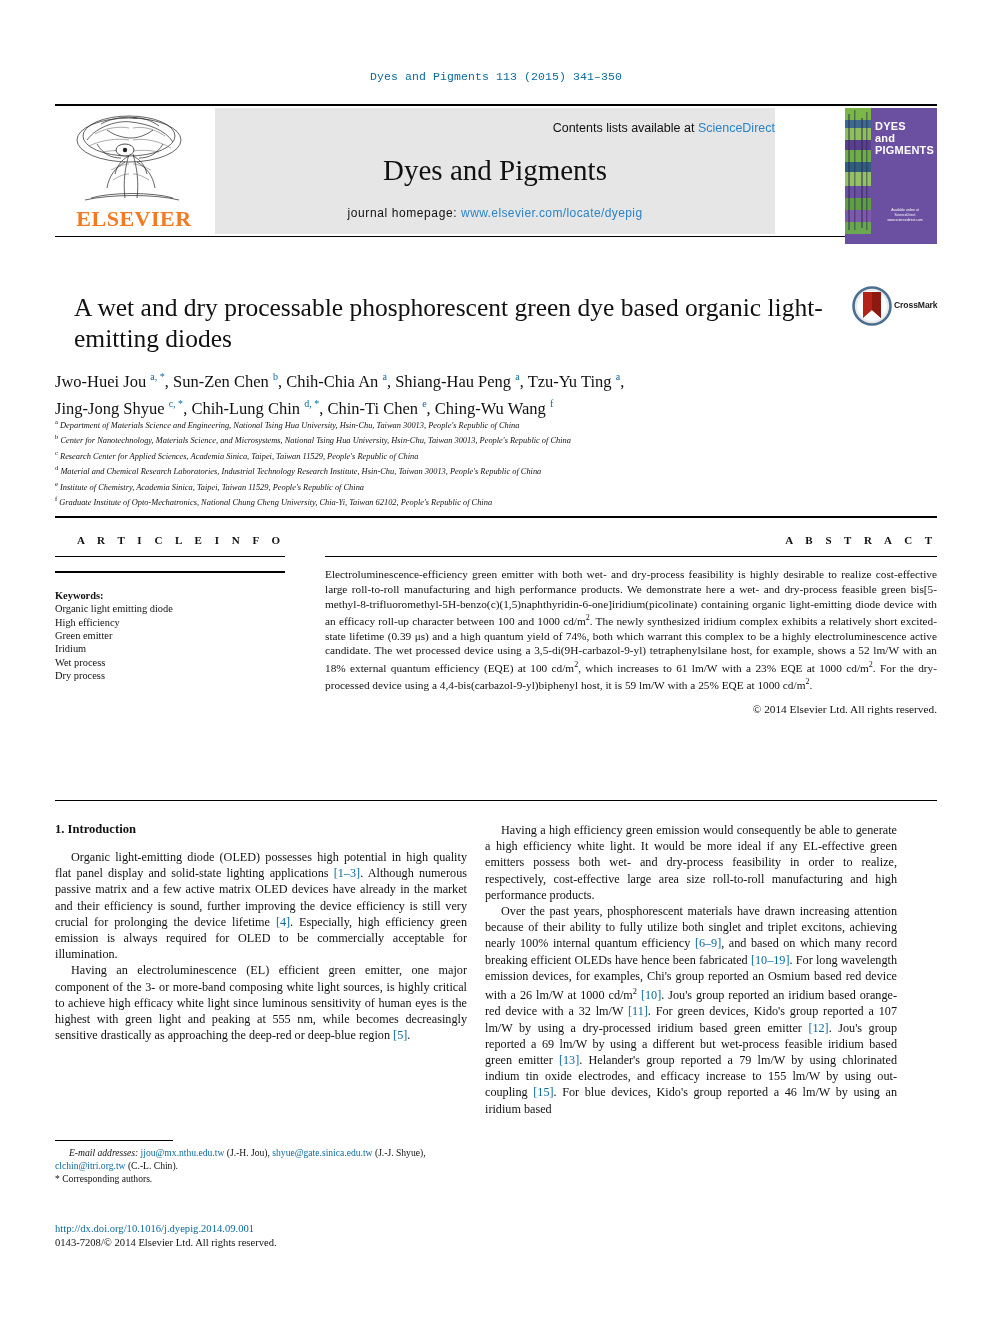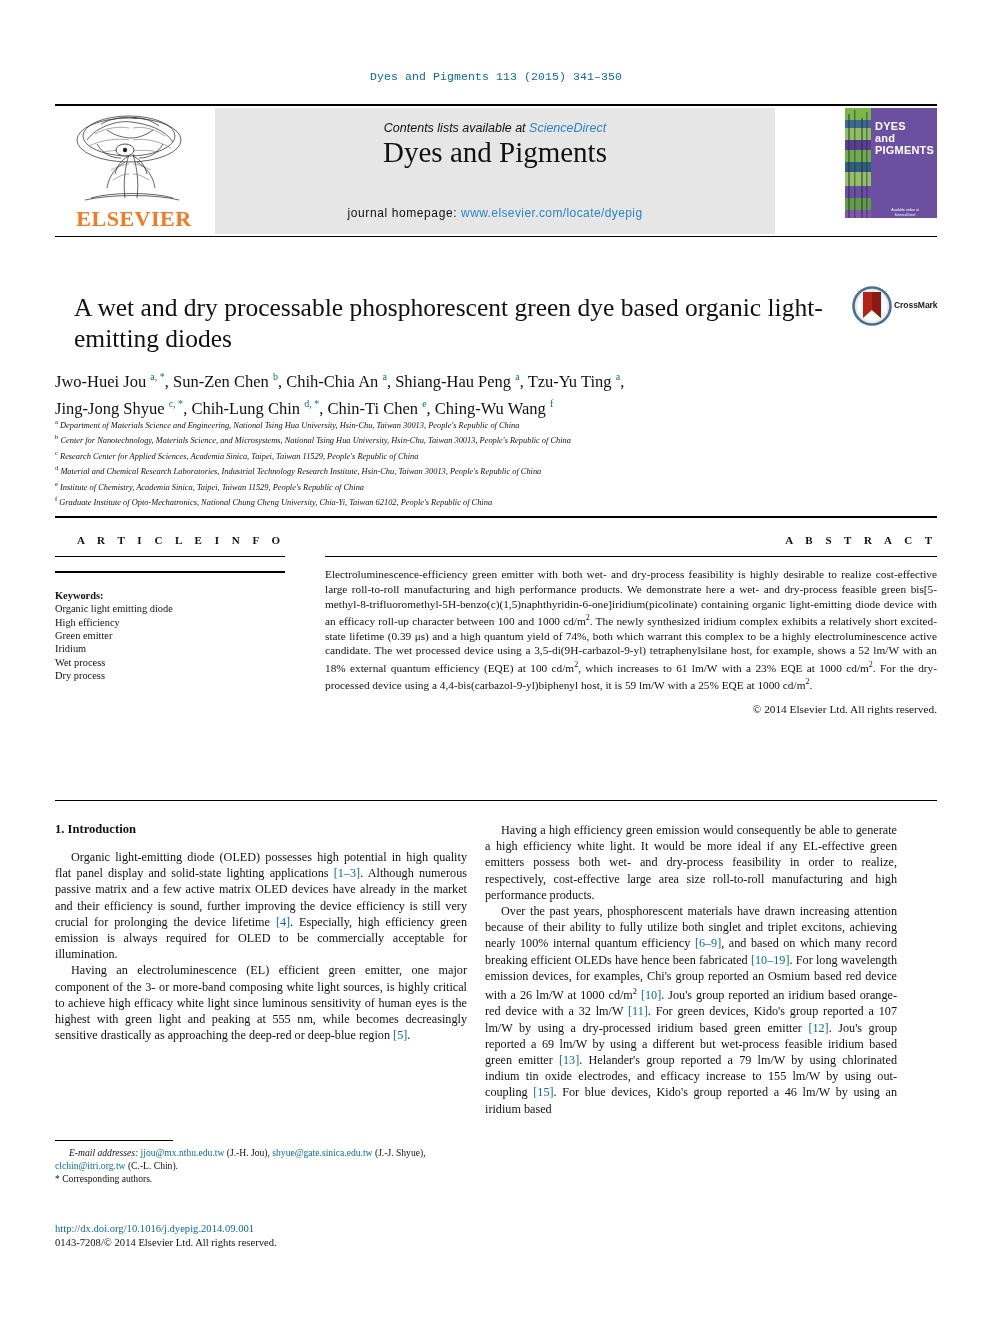--- a/index.html
+++ b/index.html
@@ -13,30 +13,30 @@
   .rule-top{left:55px;top:104px;width:882px;height:2.4px;}
   .rule-bot{left:55px;top:236px;width:882px;height:1px;}
 
   .masthead{position:absolute;left:55px;top:108px;width:882px;height:126px;}
   .els-logo{position:absolute;left:0;top:0;width:158px;height:126px;}
   .tree{position:absolute;left:12px;top:2px;width:130px;height:96px;overflow:hidden;}
   .tree svg{display:block;}
   .els-word{position:absolute;left:4px;top:98px;width:150px;text-align:center;
     font-family:"Liberation Serif",serif;font-size:22px;letter-spacing:.5px;color:#F47920;font-weight:700;}
   .grey{position:absolute;left:160px;top:0;width:560px;height:126px;background:#e6e6e6;}
-  .contents{position:absolute;top:13px;left:0;width:560px;text-align:center;font-size:12.5px;
-    font-family:"Liberation Sans",sans-serif;color:#111;font-style:italic;}
+  .contents{position:absolute;top:13px;left:0;width:560px;text-align:right;font-size:12.5px;
+    font-family:"Liberation Sans",sans-serif;color:#111;}
   .contents .sd{color:#2a84c8;}
-  .jtitle{position:absolute;top:28px;left:0;width:560px;text-align:center;
+  .jtitle{position:absolute;top:46px;left:0;width:560px;text-align:center;
     font-family:"Liberation Serif",serif;font-size:29px;color:#111;}
   .jhome{position:absolute;top:98px;left:0;width:560px;text-align:center;font-size:12px;
     font-family:"Liberation Sans",sans-serif;color:#111;letter-spacing:.6px;}
   .jhome .lnk{color:#2a84c8;letter-spacing:.4px;}
 
-  .cover{position:absolute;left:790px;top:0;width:92px;height:110px;background:#6b4fa0;overflow:hidden;}
+  .cover{position:absolute;left:790px;top:0;width:92px;height:136px;background:#6b4fa0;overflow:hidden;}
   .cover .band{position:absolute;left:0;top:0;width:26px;height:126px;}
   .cover .ct{position:absolute;left:30px;top:12px;width:58px;
     font-family:"Liberation Sans",sans-serif;font-weight:700;font-size:11px;line-height:12px;color:#fff;letter-spacing:.2px;}
   .cover .pub{position:absolute;left:32px;top:100px;width:56px;text-align:center;font-size:3.4px;color:#fff;line-height:5px;
     font-family:"Liberation Sans",sans-serif;}
 
   .title{position:absolute;left:55px;top:292px;width:760px;
     font-size:25.5px;line-height:31px;color:#111;font-family:"Liberation Serif",serif;margin-left:19px;}
   .crossmark{position:absolute;left:852px;top:286px;width:86px;height:44px;}
   .cm-txt{position:absolute;left:42px;top:14px;font-family:"Liberation Sans",sans-serif;

